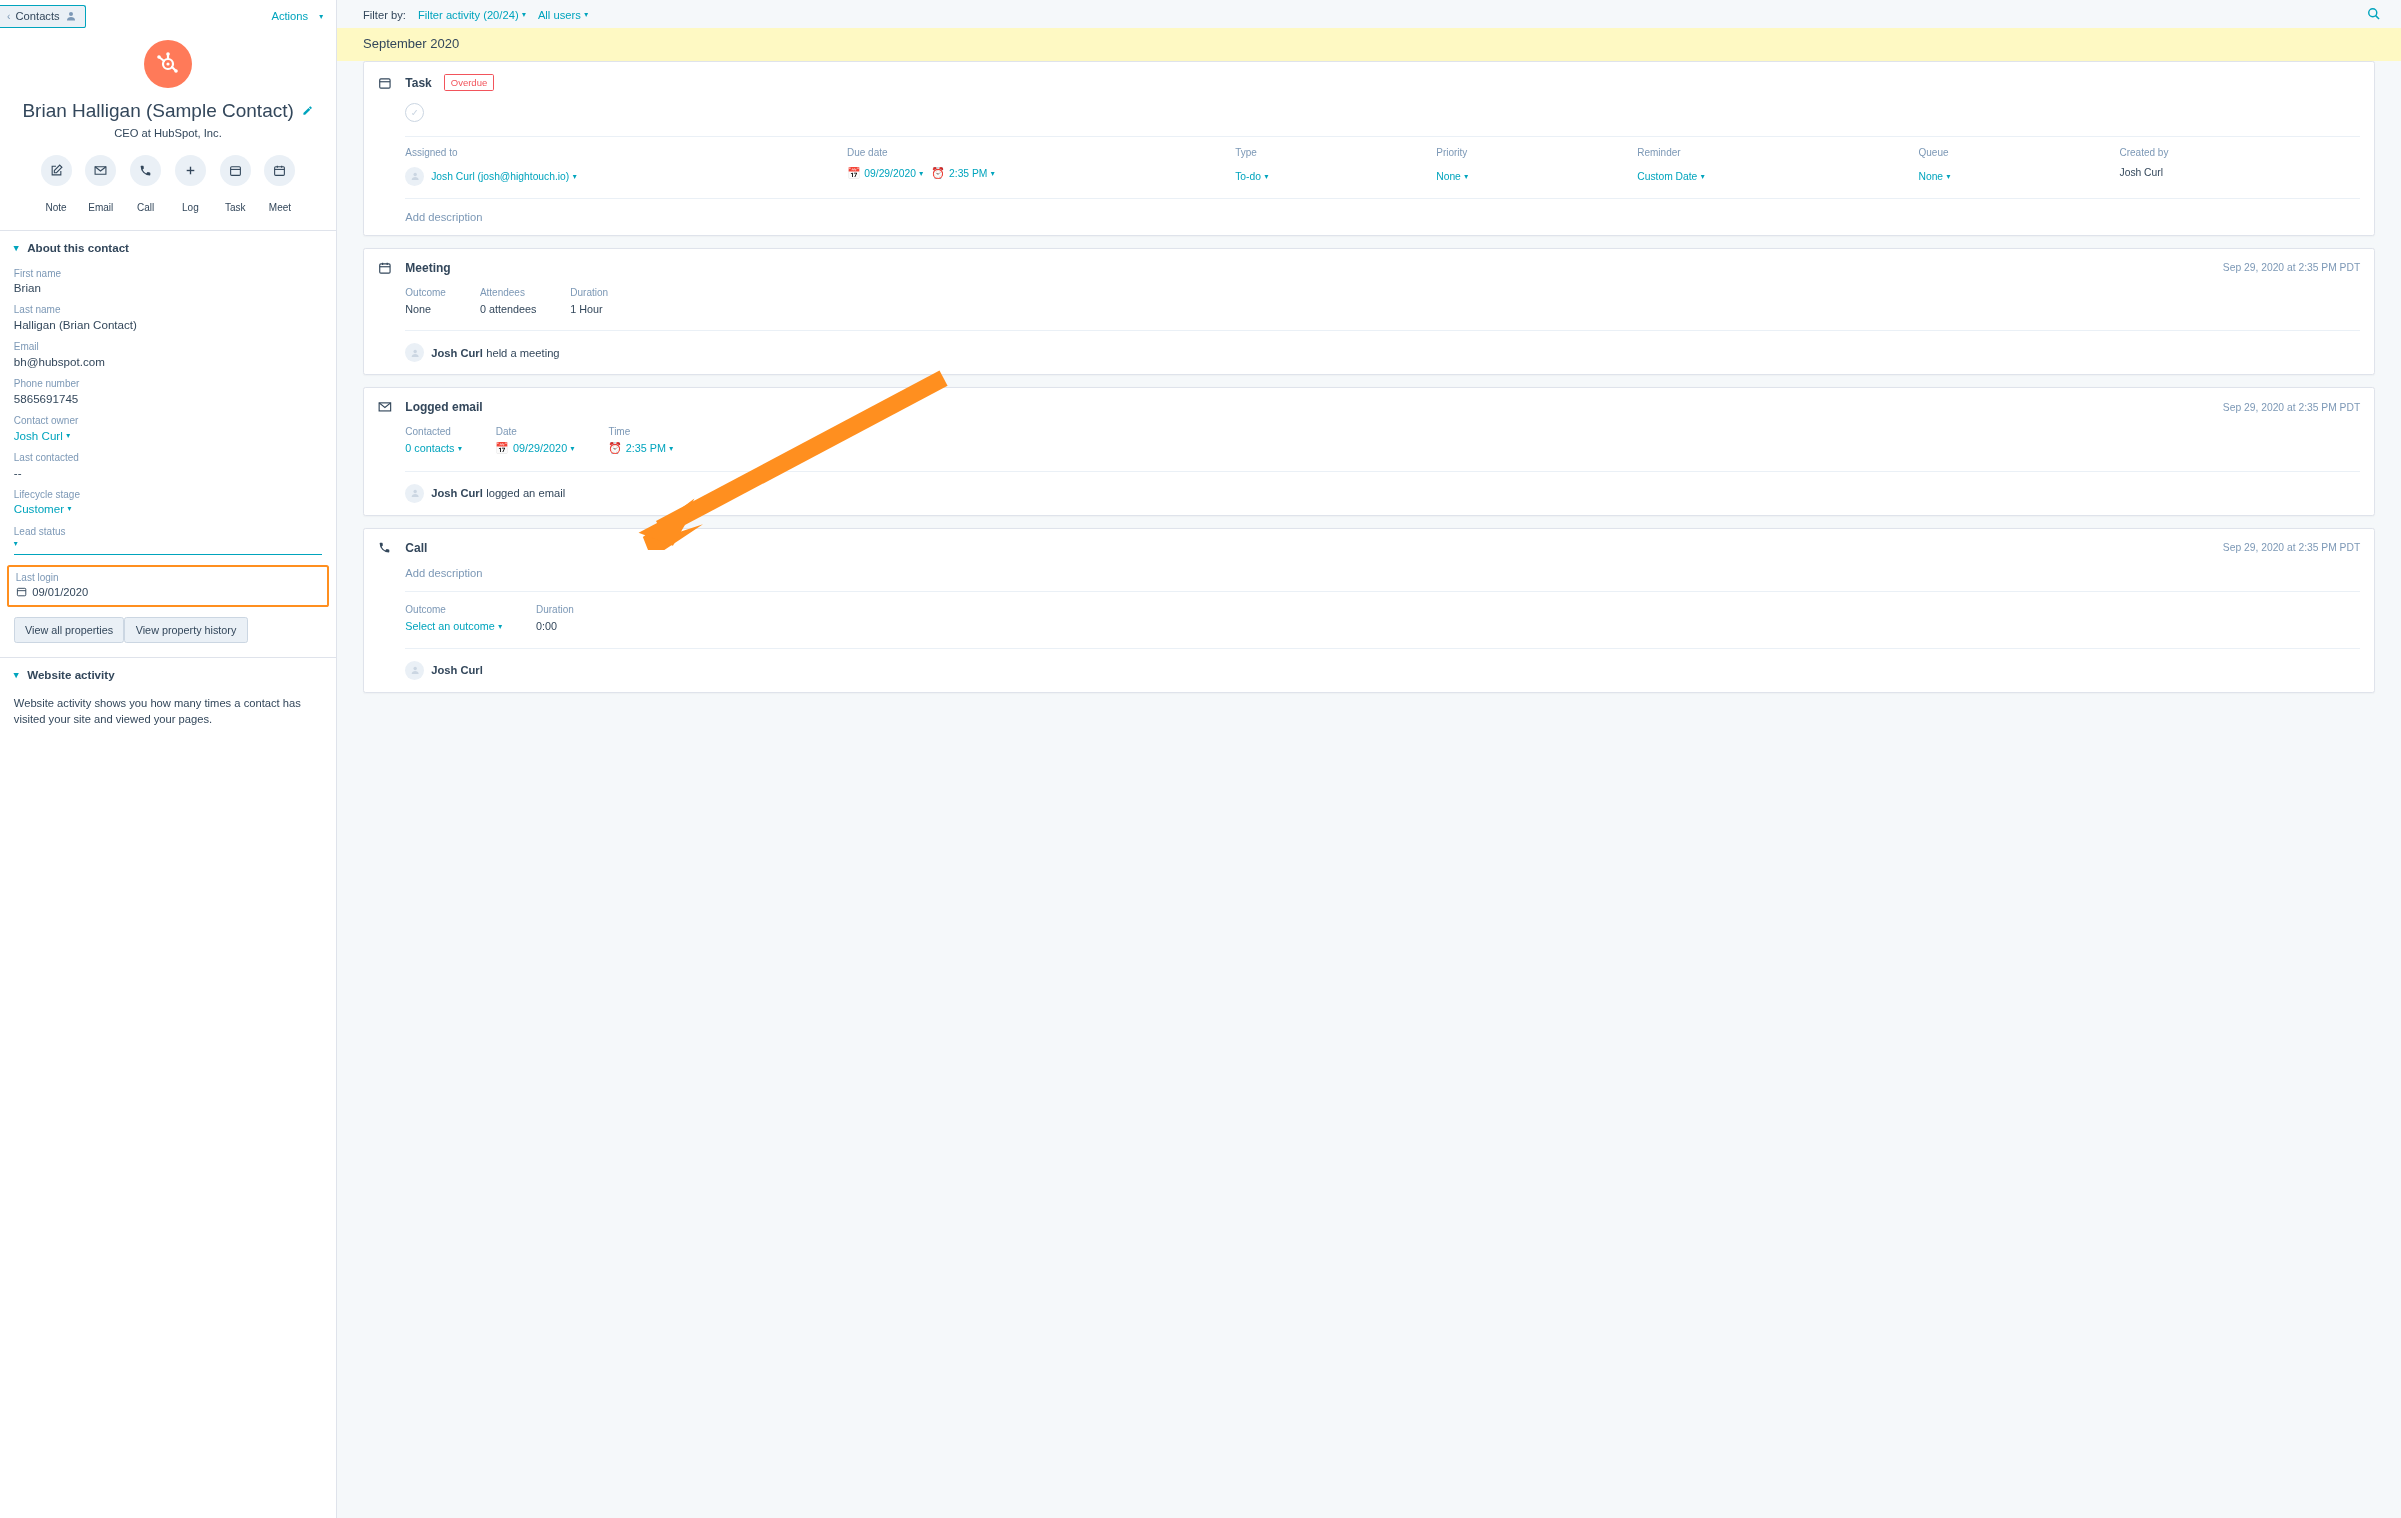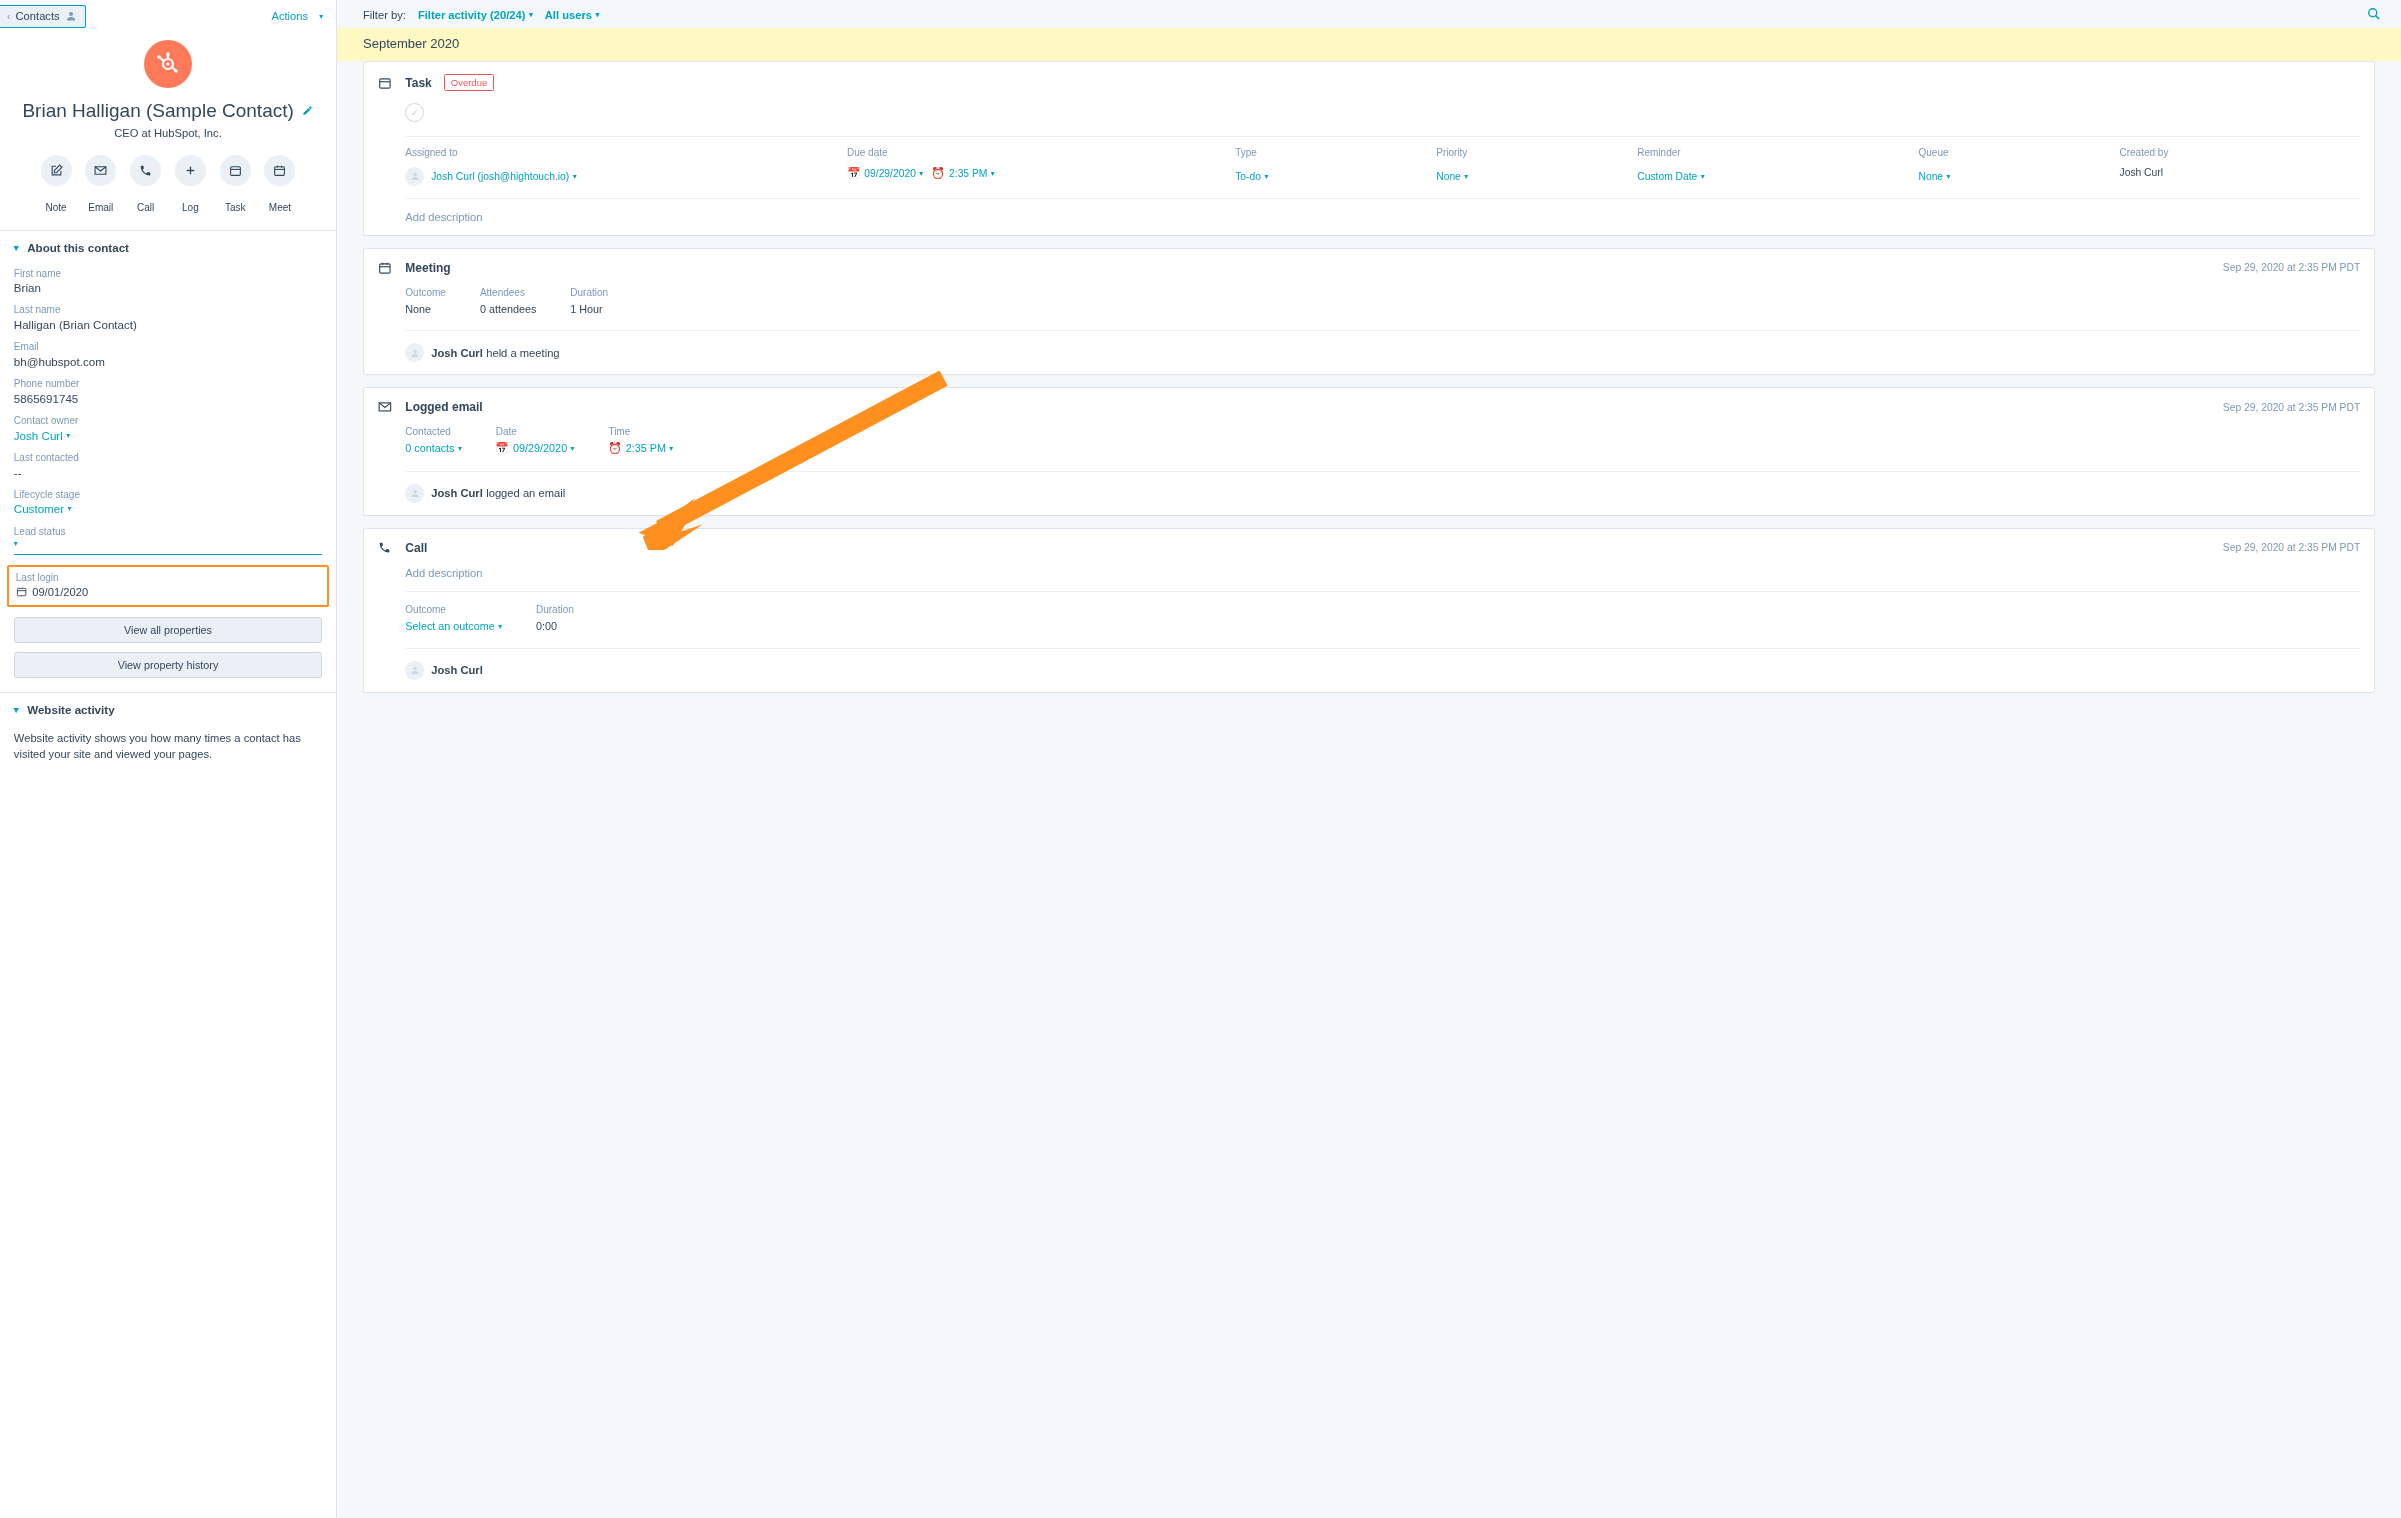--- a/index.html
+++ b/index.html
@@ -76,35 +76,35 @@
   .prop-value { font-size: 11.6px; color:#33475b; }
   .prop-value.teal { color:#00a4bd; display:flex;align-items:center;gap:3.4px; }
   .divider-teal { border-bottom:0.9px solid #00a4bd; margin: 5.2px 0 8.6px; }
   .last-login-box {
     border: 2.6px solid #ff8f1f;
     border-radius: 2.6px;
     padding: 5.2px 6.9px 6.9px;
     margin: 0 -6.9px 10.3px -6.9px;
   }
   .last-login-value { display:flex;align-items:center;gap:5.2px;font-size:11.2px;color:#33475b; }
-  .btn-row { display:flex; justify-content:flex-start; gap:9px; margin-top:6.9px;flex-direction:column; }
+  .btn-row { display:flex; justify-content:flex-start; gap:0; margin-top:6.9px; }
   .ghost-btn {
     background:#eaf0f6; border:0.9px solid #cbd6e2; color:#33475b;
     font-size:10.8px; padding:6px 10.3px; border-radius:2.6px;
   }
   .website-text { font-size:11.2px; color:#33475b; padding:3.4px 13.8px 17px; line-height:1.5; }
 
   
   .main { flex:1; overflow-y:auto; position:relative; }
   .filter-bar {
     display:flex; align-items:flex-end; padding: 6.9px 20.6px 6.9px 26px;
     gap:12px; font-size:11.2px;
   }
   .filter-bar .lbl { color:#33475b; }
-  .filter-bar .dd { color:#00a4bd; font-weight:700; display:flex;align-items:center;gap:3.4px; }
+  .filter-bar .dd { color:#00a4bd; font-weight:400; display:flex;align-items:center;gap:3.4px; }
   .filter-bar .search-right { margin-left:auto; color:#00a4bd; }
   .month-label { padding: 8.6px 26px 10.3px; font-size:13px; color:#33475b; background:#fef9c3; }
   .timeline { padding: 0 26px 26px; }
   .card {
     background:#fff; border:0.9px solid #dfe3eb; border-radius:2.6px;
     margin-bottom:12px; padding: 12px 13.8px 12px 13.8px;
     box-shadow: 0 0.9px 1.7px rgba(0,0,0,0.03);
   }
   .card-head { display:flex; align-items:center; gap:12px; }
   .card-icon { width:15.5px; text-align:center; color:#33475b; }

